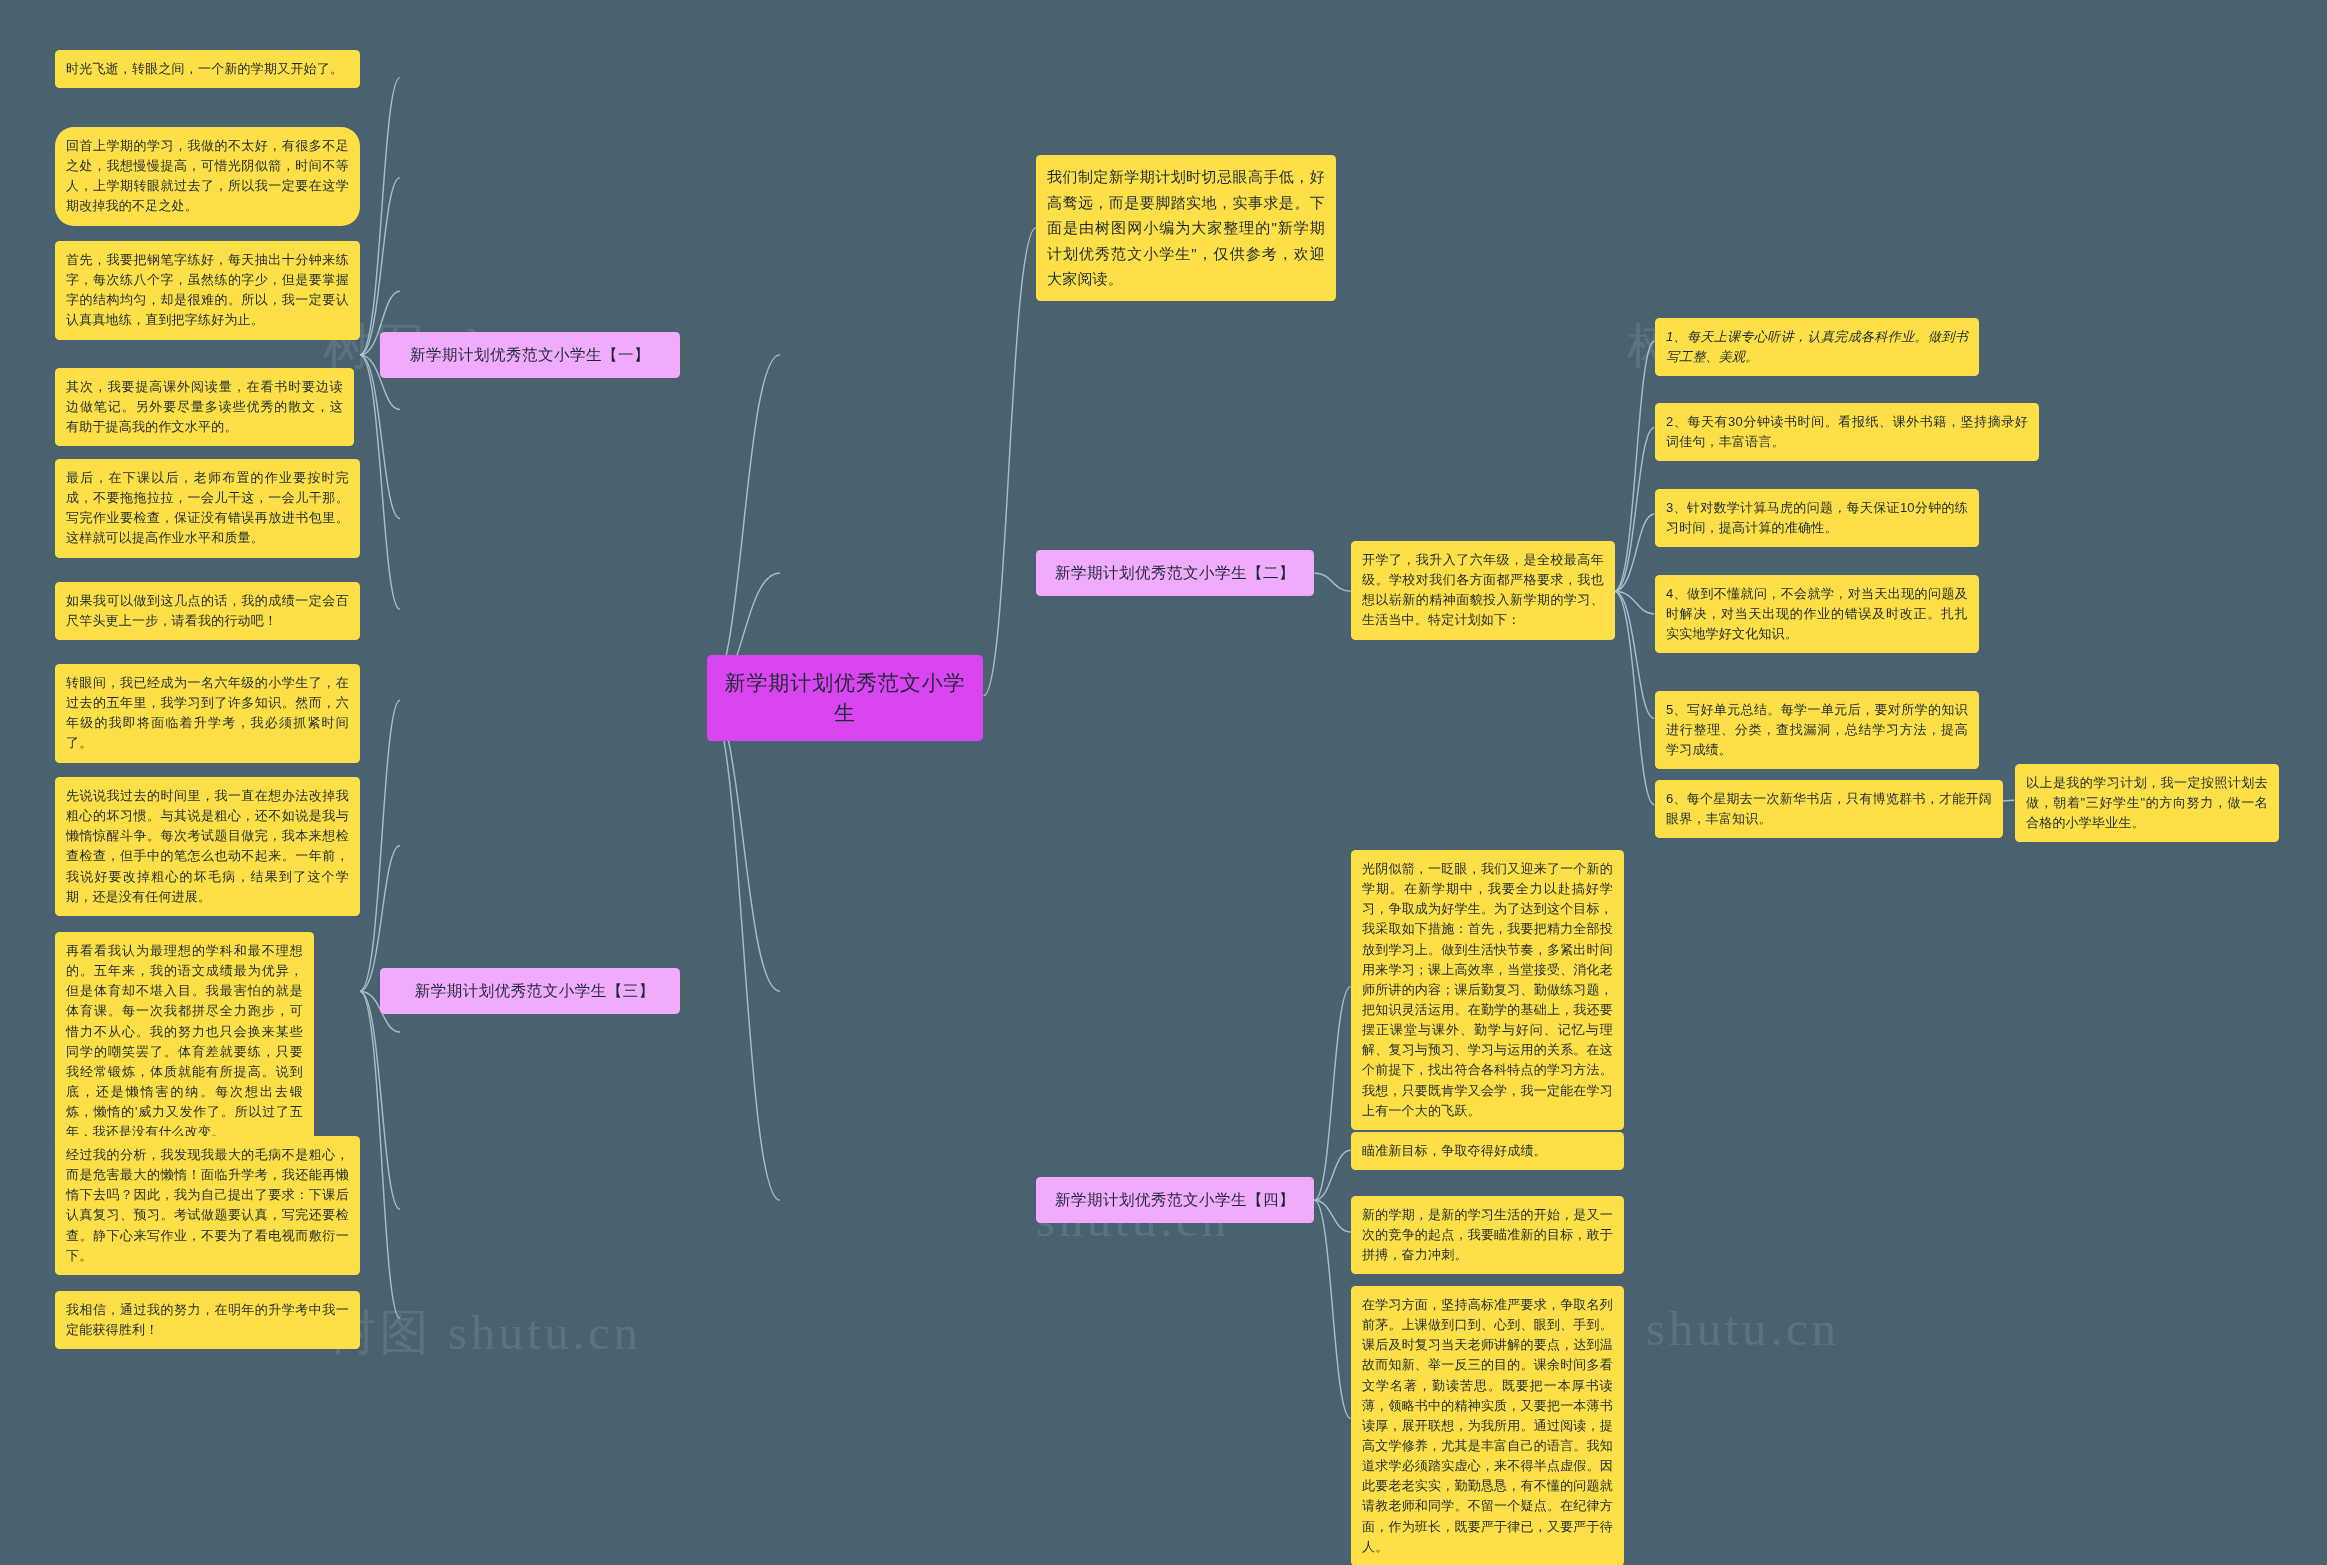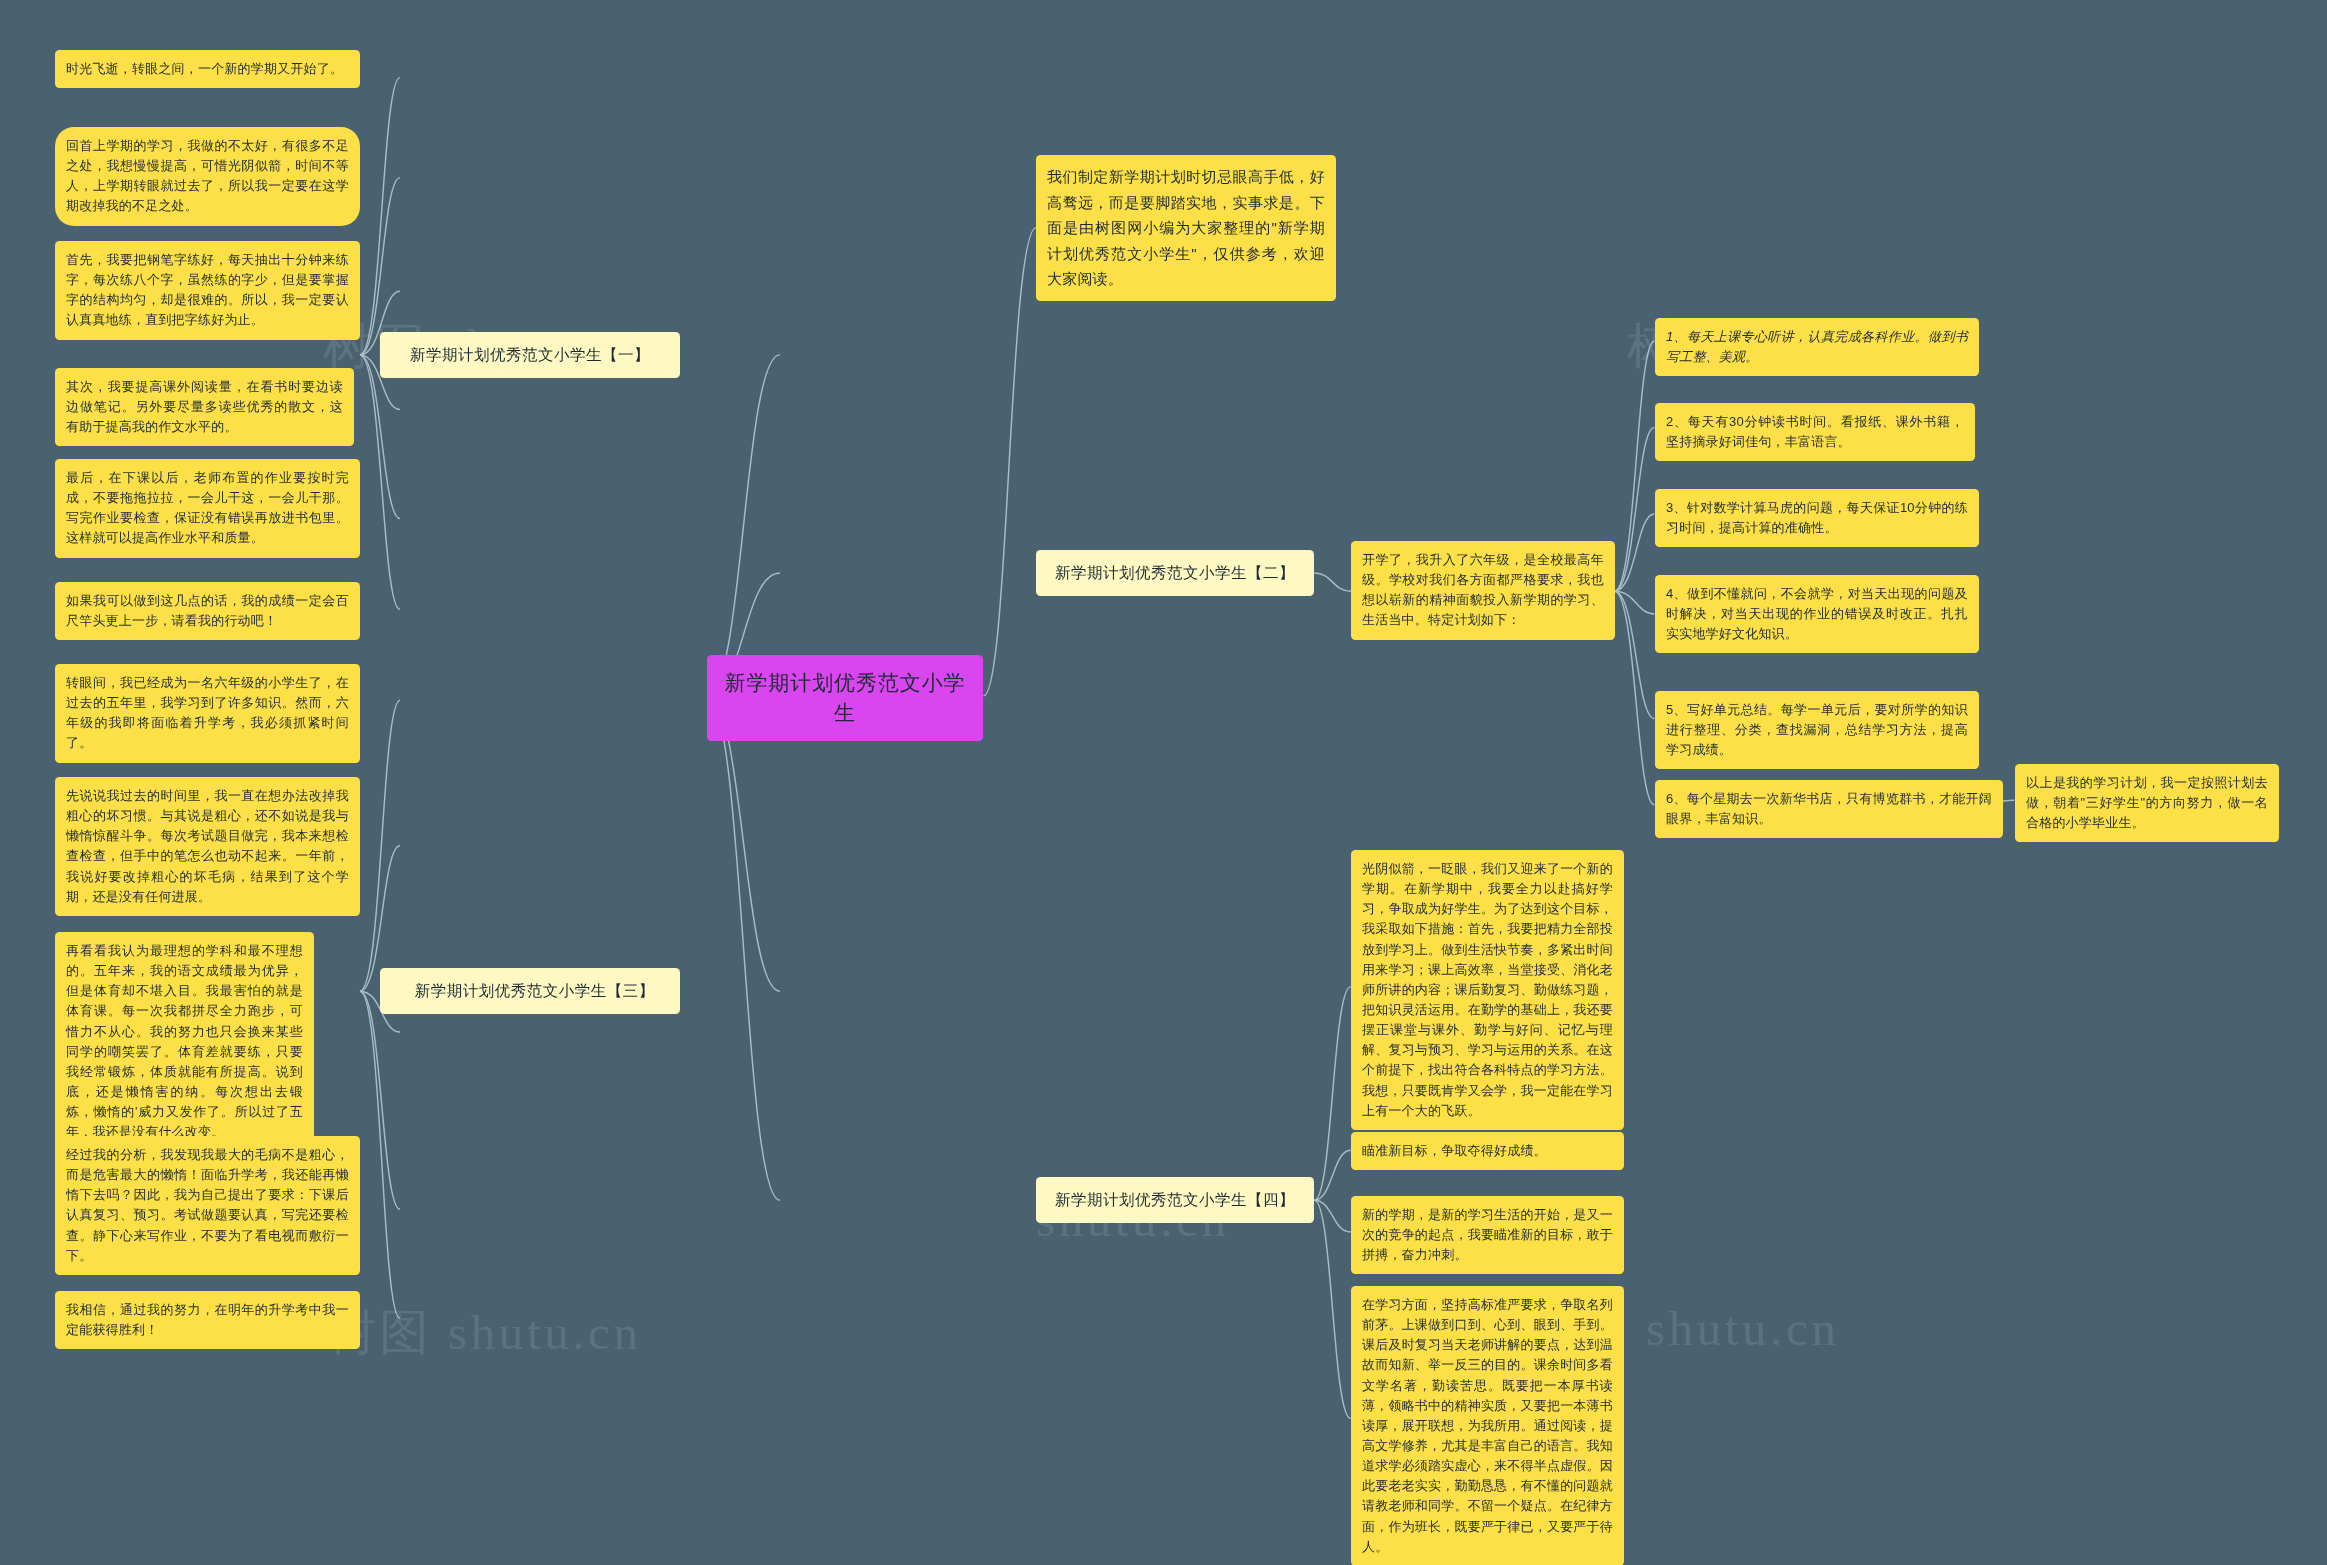--- a/index.html
+++ b/index.html
@@ -36,21 +36,21 @@
   }
   .node.center {
     background: #d946ef;
     font-size: 21px;
     text-align: center;
     line-height: 1.45;
     padding: 12.7px 14.5px;
     letter-spacing: 0.9px;
   }
   .node.branch {
-    background: #fef9c3;
+    background: #f0abfc;
     font-size: 15.5px;
     text-align: center;
     padding: 11px 12.7px;
     letter-spacing: 0.5px;
   }
   .node.intro {
     font-size: 15px;
     line-height: 1.7;
   }
   svg#links {
@@ -144,21 +144,21 @@
   <div class="node" style="left:55px;top:777px;width:305px;">先说说我过去的时间里，我一直在想办法改掉我粗心的坏习惯。与其说是粗心，还不如说是我与懒惰惊醒斗争。每次考试题目做完，我本来想检查检查，但手中的笔怎么也动不起来。一年前，我说好要改掉粗心的坏毛病，结果到了这个学期，还是没有任何进展。</div>
   <div class="node" style="left:55px;top:932px;width:259px;">再看看我认为最理想的学科和最不理想的。五年来，我的语文成绩最为优异，但是体育却不堪入目。我最害怕的就是体育课。每一次我都拼尽全力跑步，可惜力不从心。我的努力也只会换来某些同学的嘲笑罢了。体育差就要练，只要我经常锻炼，体质就能有所提高。说到底，还是懒惰害的纳。每次想出去锻炼，懒惰的'威力又发作了。所以过了五年，我还是没有什么改变。</div>
   <div class="node" style="left:55px;top:1136px;width:305px;">经过我的分析，我发现我最大的毛病不是粗心，而是危害最大的懒惰！面临升学考，我还能再懒惰下去吗？因此，我为自己提出了要求：下课后认真复习、预习。考试做题要认真，写完还要检查。静下心来写作业，不要为了看电视而敷衍一下。</div>
   <div class="node" style="left:55px;top:1291px;width:305px;">我相信，通过我的努力，在明年的升学考中我一定能获得胜利！</div>
 
   <div class="node branch" style="left:1036px;top:550px;width:278px;">新学期计划优秀范文小学生【二】</div>
 
   <div class="node" style="left:1351px;top:541px;width:264px;">开学了，我升入了六年级，是全校最高年级。学校对我们各方面都严格要求，我也想以崭新的精神面貌投入新学期的学习、生活当中。特定计划如下：</div>
 
   <div class="node" style="left:1655px;top:318px;width:324px;font-style:italic;">1、每天上课专心听讲，认真完成各科作业。做到书写工整、美观。</div>
-  <div class="node" style="left:1655px;top:403px;width:320px;">2、每天有30分钟读书时间。看报纸、课外书籍，坚持摘录好词佳句，丰富语言。</div>
+  <div class="node" style="left:1655px;top:403px;width:384px;">2、每天有30分钟读书时间。看报纸、课外书籍，坚持摘录好词佳句，丰富语言。</div>
   <div class="node" style="left:1655px;top:489px;width:324px;">3、针对数学计算马虎的问题，每天保证10分钟的练习时间，提高计算的准确性。</div>
   <div class="node" style="left:1655px;top:575px;width:324px;">4、做到不懂就问，不会就学，对当天出现的问题及时解决，对当天出现的作业的错误及时改正。扎扎实实地学好文化知识。</div>
   <div class="node" style="left:1655px;top:691px;width:324px;">5、写好单元总结。每学一单元后，要对所学的知识进行整理、分类，查找漏洞，总结学习方法，提高学习成绩。</div>
   <div class="node" style="left:1655px;top:780px;width:348px;">6、每个星期去一次新华书店，只有博览群书，才能开阔眼界，丰富知识。</div>
 
   <div class="node" style="left:2015px;top:764px;width:264px;">以上是我的学习计划，我一定按照计划去做，朝着"三好学生"的方向努力，做一名合格的小学毕业生。</div>
 
   <div class="node branch" style="left:1036px;top:1177px;width:278px;">新学期计划优秀范文小学生【四】</div>
 
   <div class="node" style="left:1351px;top:850px;width:273px;">光阴似箭，一眨眼，我们又迎来了一个新的学期。在新学期中，我要全力以赴搞好学习，争取成为好学生。为了达到这个目标，我采取如下措施：首先，我要把精力全部投放到学习上。做到生活快节奏，多紧出时间用来学习；课上高效率，当堂接受、消化老师所讲的内容；课后勤复习、勤做练习题，把知识灵活运用。在勤学的基础上，我还要摆正课堂与课外、勤学与好问、记忆与理解、复习与预习、学习与运用的关系。在这个前提下，找出符合各科特点的学习方法。我想，只要既肯学又会学，我一定能在学习上有一个大的飞跃。</div>

